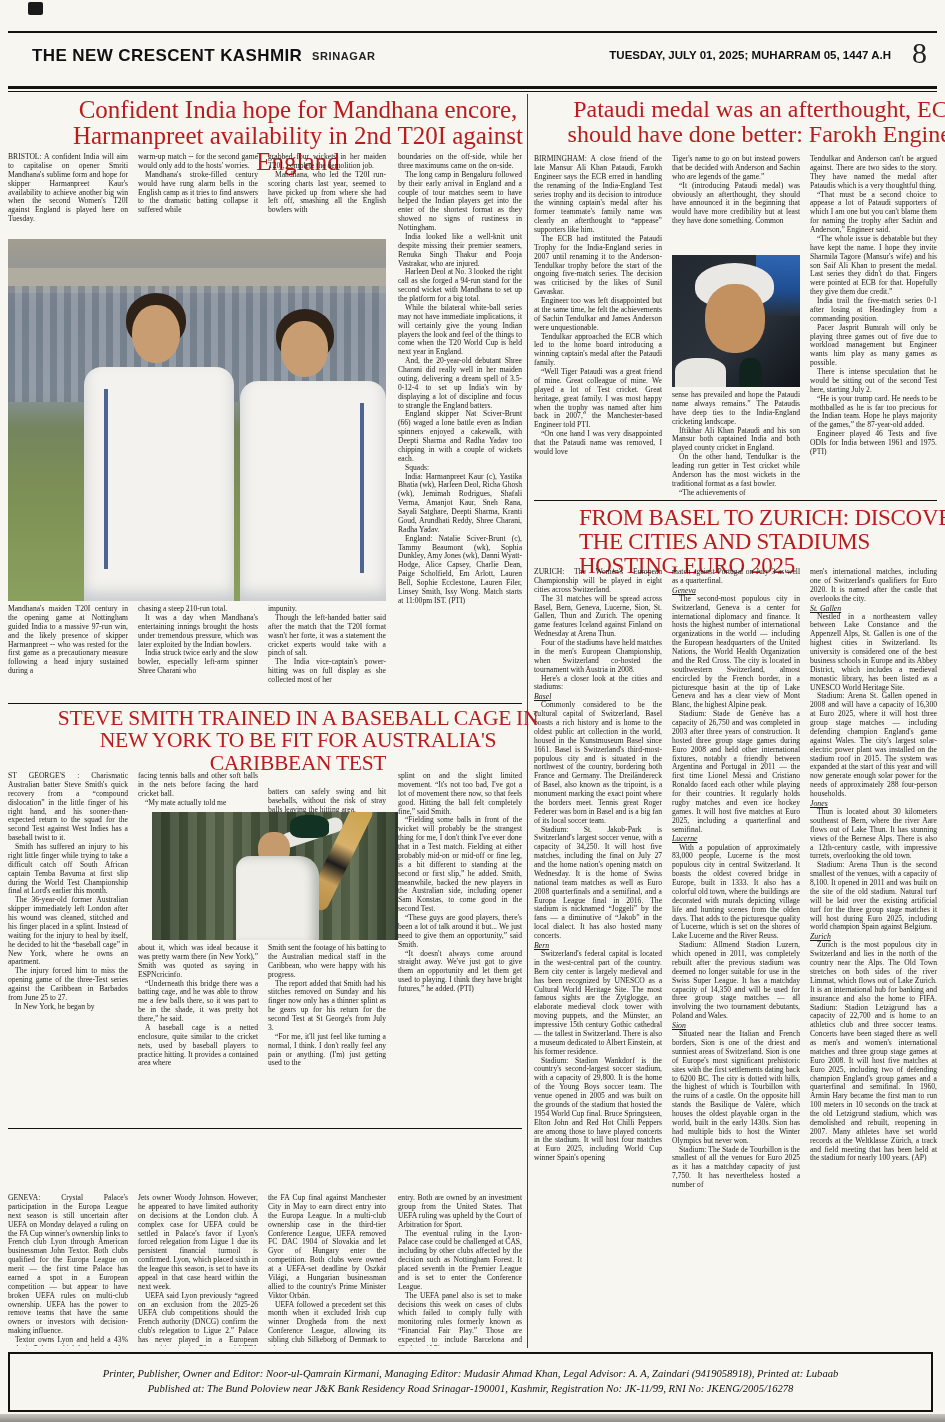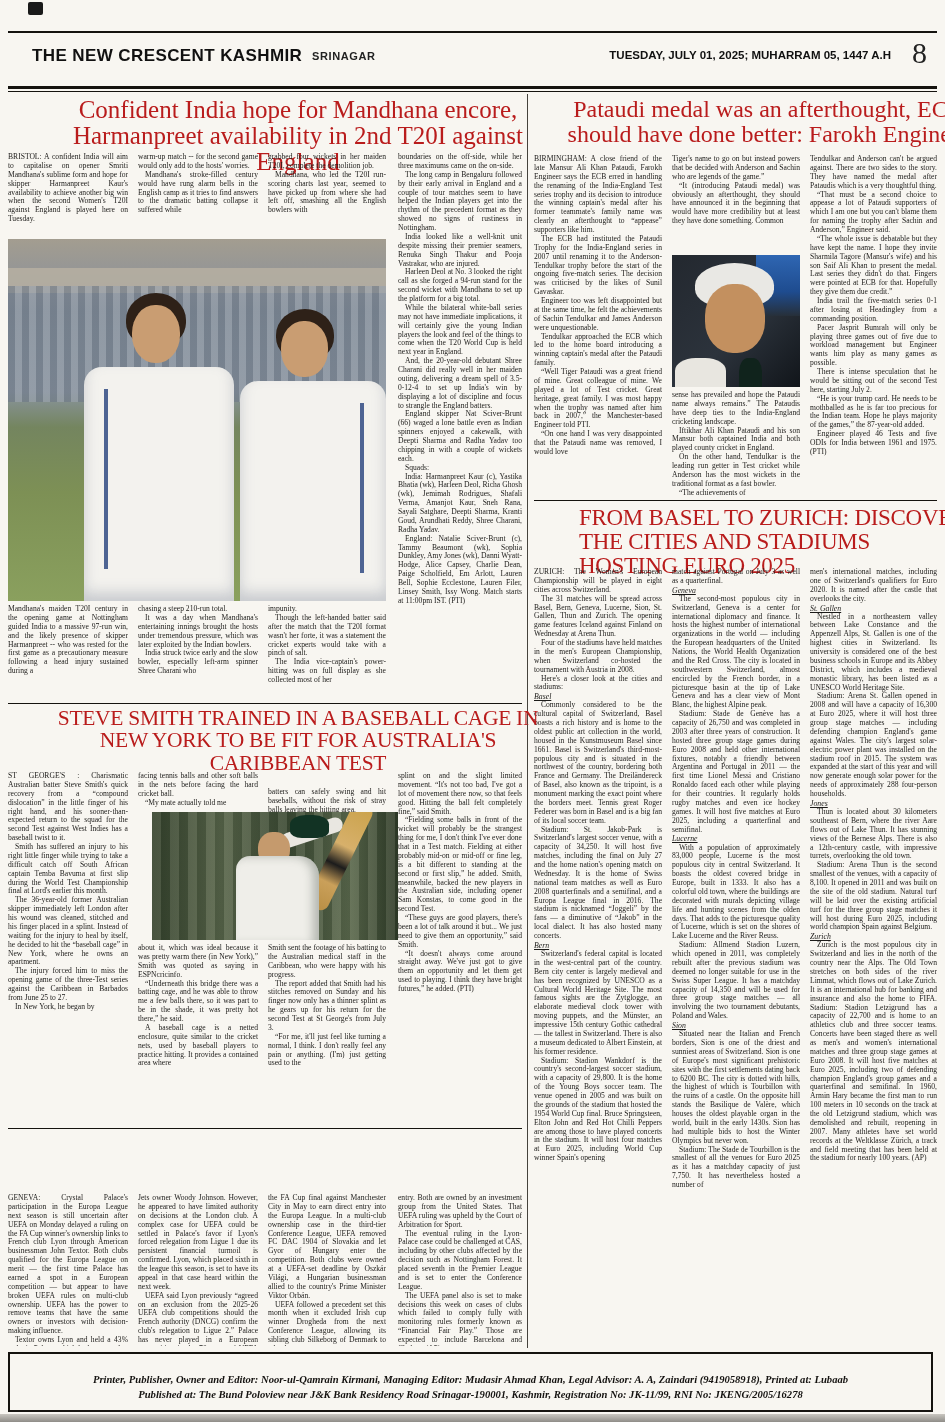--- a/index.html
+++ b/index.html
@@ -55,21 +55,21 @@
   .ph3 .torso{position:absolute;left:34%;top:34%;width:34%;height:70%;border-radius:14px 20px 0 0;
        background:#efeee9;box-shadow:inset -6px 0 10px rgba(90,100,90,.4);}
   .ph3 .head3{position:absolute;left:43%;top:16%;width:13%;height:26%;border-radius:46%;background:#c59a6d;}
   .ph3 .cap{position:absolute;left:56%;top:2%;width:16%;height:18%;border-radius:40% 40% 30% 30%;background:#123324;}
   .ph3 .arm{position:absolute;left:52%;top:10%;width:26%;height:12%;border-radius:10px;background:#e9e7e1;transform:rotate(-18deg);}
   .ph3 .bat{position:absolute;left:72%;top:-10%;width:9%;height:90%;border-radius:8px;
        background:linear-gradient(180deg,#caa24a 0%,#d7b06b 40%,#1c1c1c 58%,#caa05a 75%,#b98f45 100%);
        transform:rotate(26deg);}
   
   .footer-box{position:absolute;left:8px;top:1352px;width:925px;height:60px;border:2.5px solid #15130f;
-       box-sizing:border-box;text-align:center;padding-top:18px;font-weight:bold;}
+       box-sizing:border-box;text-align:center;padding-top:12px;}
   .footer-box div{font-size:10.6px;line-height:1.45;font-style:italic;color:#141210;}
   .scan-bottom{position:absolute;left:0;top:1414px;width:945px;height:8px;
        background:linear-gradient(#c9c6c0,#8f8d88);}
 </style>
 </head>
 <body>
 
 <div class="page">
 
   <div class="artifact"></div>
@@ -94,21 +94,21 @@
     <div class="col" style="left:130px;top:0;width:120px;height:82px;">
         <p>warm-up match -- for the second game would only add to the hosts' worries.</p>
         <p>Mandhana's stroke-filled century would have rung alarm bells in the English camp as it tries to find answers to the dramatic batting collapse it suffered while</p>
       </div>
     <div class="col" style="left:260px;top:0;width:118px;height:82px;">
         <p>grabbed four wickets in her maiden T20I, complete the demolition job.</p>
         <p>Mandhana, who led the T20I run-scoring charts last year, seemed to have picked up from where she had left off, smashing all the English bowlers with</p>
       </div>
     <div class="col" style="left:390px;top:0;width:124px;height:548px;">
         <p>boundaries on the off-side, while her three maximums came on the on-side.</p>
-        <p>The long camp in Bengaluru followed by their early arrival in England and a couple of tour matches seem to have helped the Indian players get into the rhythm of the precedent format as they showed no signs of rustiness in Nottingham.</p>
+        <p>The long camp in Bengaluru followed by their early arrival in England and a couple of tour matches seem to have helped the Indian players get into the enter of the shortest format as they showed no signs of rustiness in Nottingham.</p>
         <p>India looked like a well-knit unit despite missing their premier seamers, Renuka Singh Thakur and Pooja Vastrakar, who are injured.</p>
         <p>Harleen Deol at No. 3 looked the right call as she forged a 94-run stand for the second wicket with Mandhana to set up the platform for a big total.</p>
         <p>While the bilateral white-ball series may not have immediate implications, it will certainly give the young Indian players the look and feel of the things to come when the T20 World Cup is held next year in England.</p>
         <p>And, the 20-year-old debutant Shree Charani did really well in her maiden outing, delivering a dream spell of 3.5-0-12-4 to set up India's win by displaying a lot of discipline and focus to strangle the England batters.</p>
         <p>England skipper Nat Sciver-Brunt (66) waged a lone battle even as Indian spinners enjoyed a cakewalk, with Deepti Sharma and Radha Yadav too chipping in with a couple of wickets each.</p>
         <p>Squads:</p>
         <p>India: Harmanpreet Kaur (c), Yastika Bhatia (wk), Harleen Deol, Richa Ghosh (wk), Jemimah Rodrigues, Shafali Verma, Amanjot Kaur, Sneh Rana, Sayali Satghare, Deepti Sharma, Kranti Goud, Arundhati Reddy, Shree Charani, Radha Yadav.</p>
         <p>England: Natalie Sciver-Brunt (c), Tammy Beaumont (wk), Sophia Dunkley, Amy Jones (wk), Danni Wyatt-Hodge, Alice Capsey, Charlie Dean, Paige Scholfield, Em Arlott, Lauren Bell, Sophie Ecclestone, Lauren Filer, Linsey Smith, Issy Wong. Match starts at 11:00pm IST. (PTI)</p>
       </div>
     <div class="photo ph1" style="left:0;top:86px;width:378px;height:362px;">

